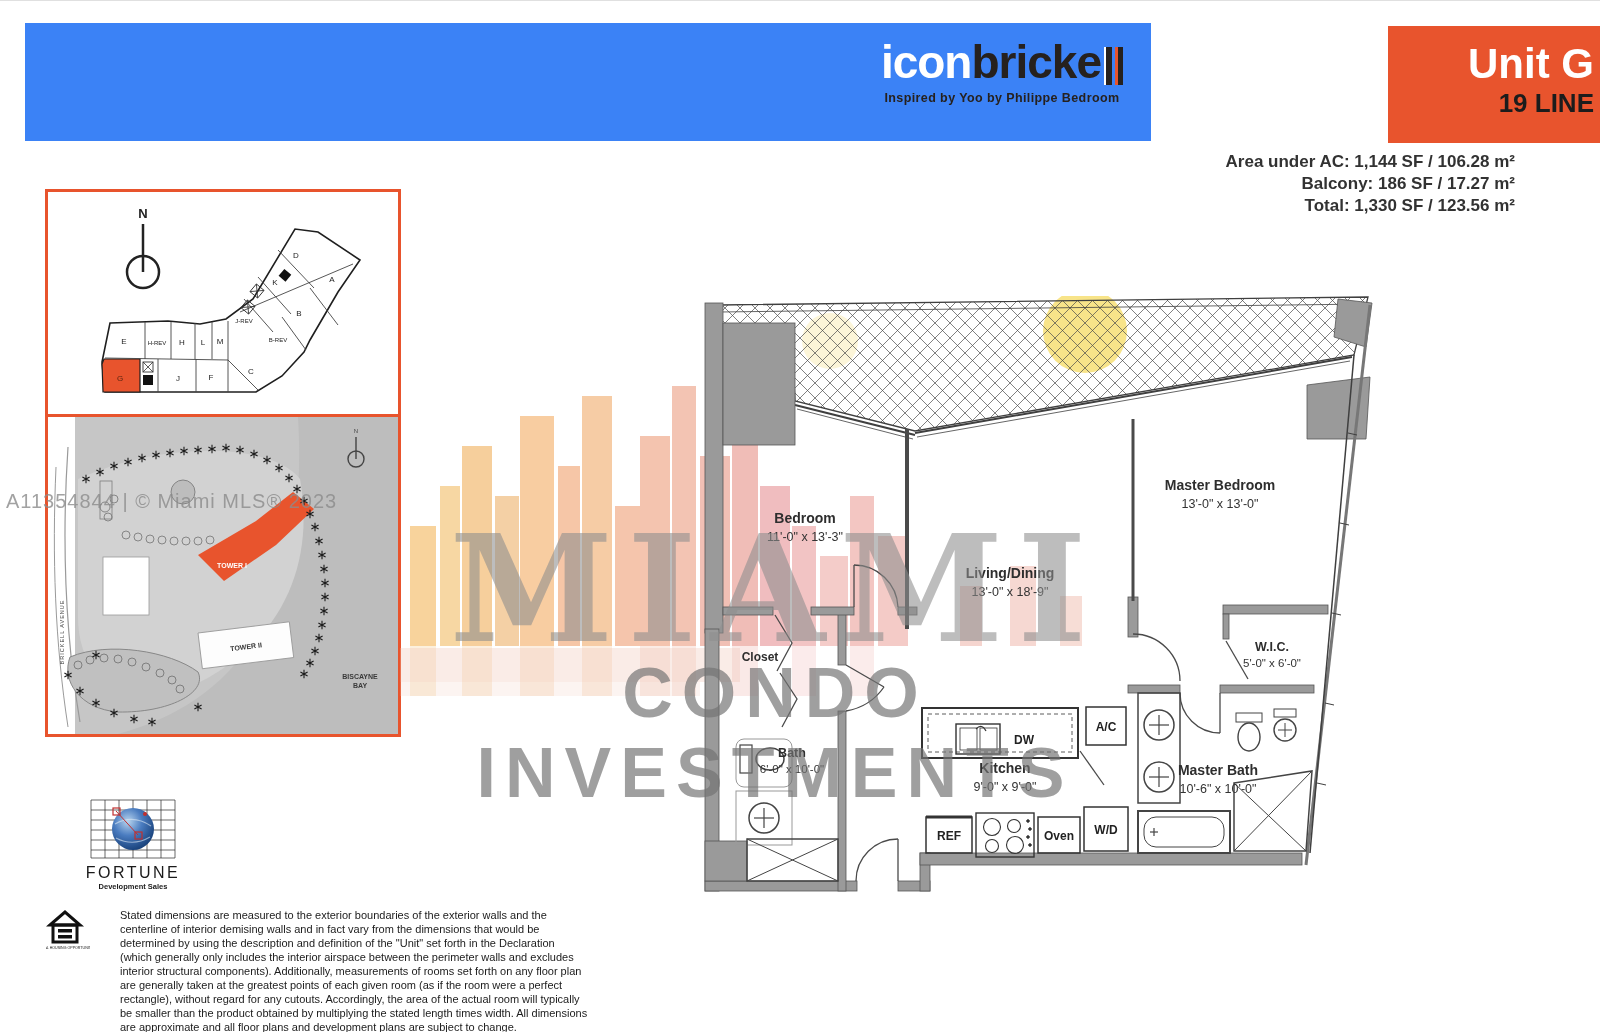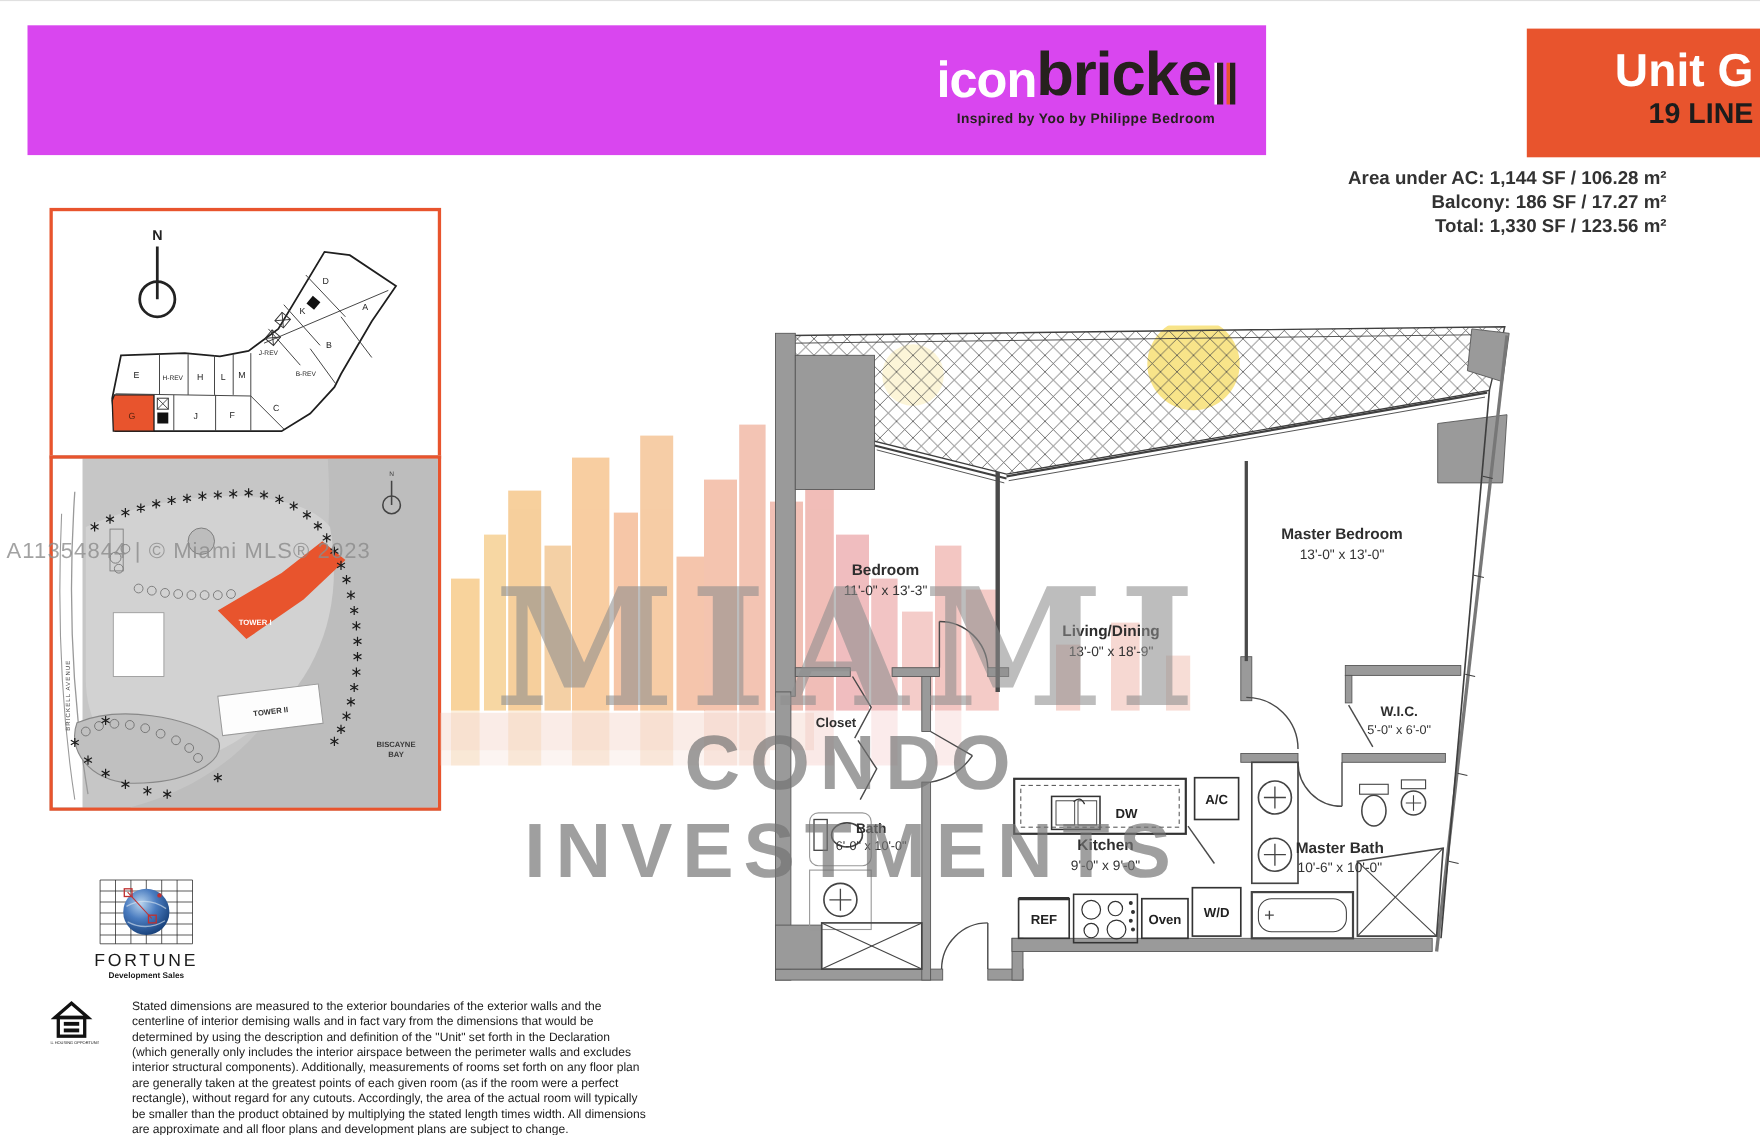--- a/index.html
+++ b/index.html
@@ -1,25 +1,25 @@
 <!DOCTYPE html>
 <html><head>
 <meta charset="utf-8">
 <style>
   html,body{margin:0;padding:0;}
   body{width:1600px;height:1032px;position:relative;background:#ffffff;overflow:hidden;
        font-family:"Liberation Sans",sans-serif;border-top:1px solid #e0e0e0;}
   .abs{position:absolute;}
   
-  #header-bar{left:25px;top:22px;width:1126px;height:118px;background:#d946ef;}
+  #header-bar{left:25px;top:22px;width:1126px;height:118px;background:#3b82f6;}
   #header-unit-block{left:1388px;top:25px;width:222px;height:117px;background:#E8542D;}
   #logo{position:absolute;right:28px;top:16px;text-align:center;}
   #logo-line{display:flex;align-items:flex-end;justify-content:center;}
   #logo-line .lw{color:#ffffff;font-weight:bold;font-size:46px;letter-spacing:-1px;line-height:1;}
-  #logo-line .ld{color:#26211e;font-weight:bold;font-size:56px;letter-spacing:-1px;line-height:1;}
+  #logo-line .ld{color:#26211e;font-weight:bold;font-size:46px;letter-spacing:-1px;line-height:1;}
   .logo-bar{display:inline-block;width:8px;height:38px;margin-left:3px;}
   .logo-bar.b1{background:linear-gradient(90deg,#ffffff 0 2px,#26211e 2px 8px);}
   .logo-bar.b2{background:linear-gradient(90deg,#E8542D 0 3px,#26211e 3px 8px);}
   #logo-tagline{color:#26211e;font-size:12.5px;font-weight:bold;margin-top:6px;letter-spacing:.4px;}
   #unit-name{color:#ffffff;font-weight:bold;font-size:42px;text-align:right;
              padding:16px 16px 0 0;line-height:1.05;}
   #unit-line{color:#1c1c1c;font-weight:bold;font-size:26px;text-align:right;padding:2px 16px 0 0;}
   
   #stats{left:900px;top:150px;width:615px;text-align:right;color:#323232;
          font-weight:bold;font-size:17px;line-height:22px;}

